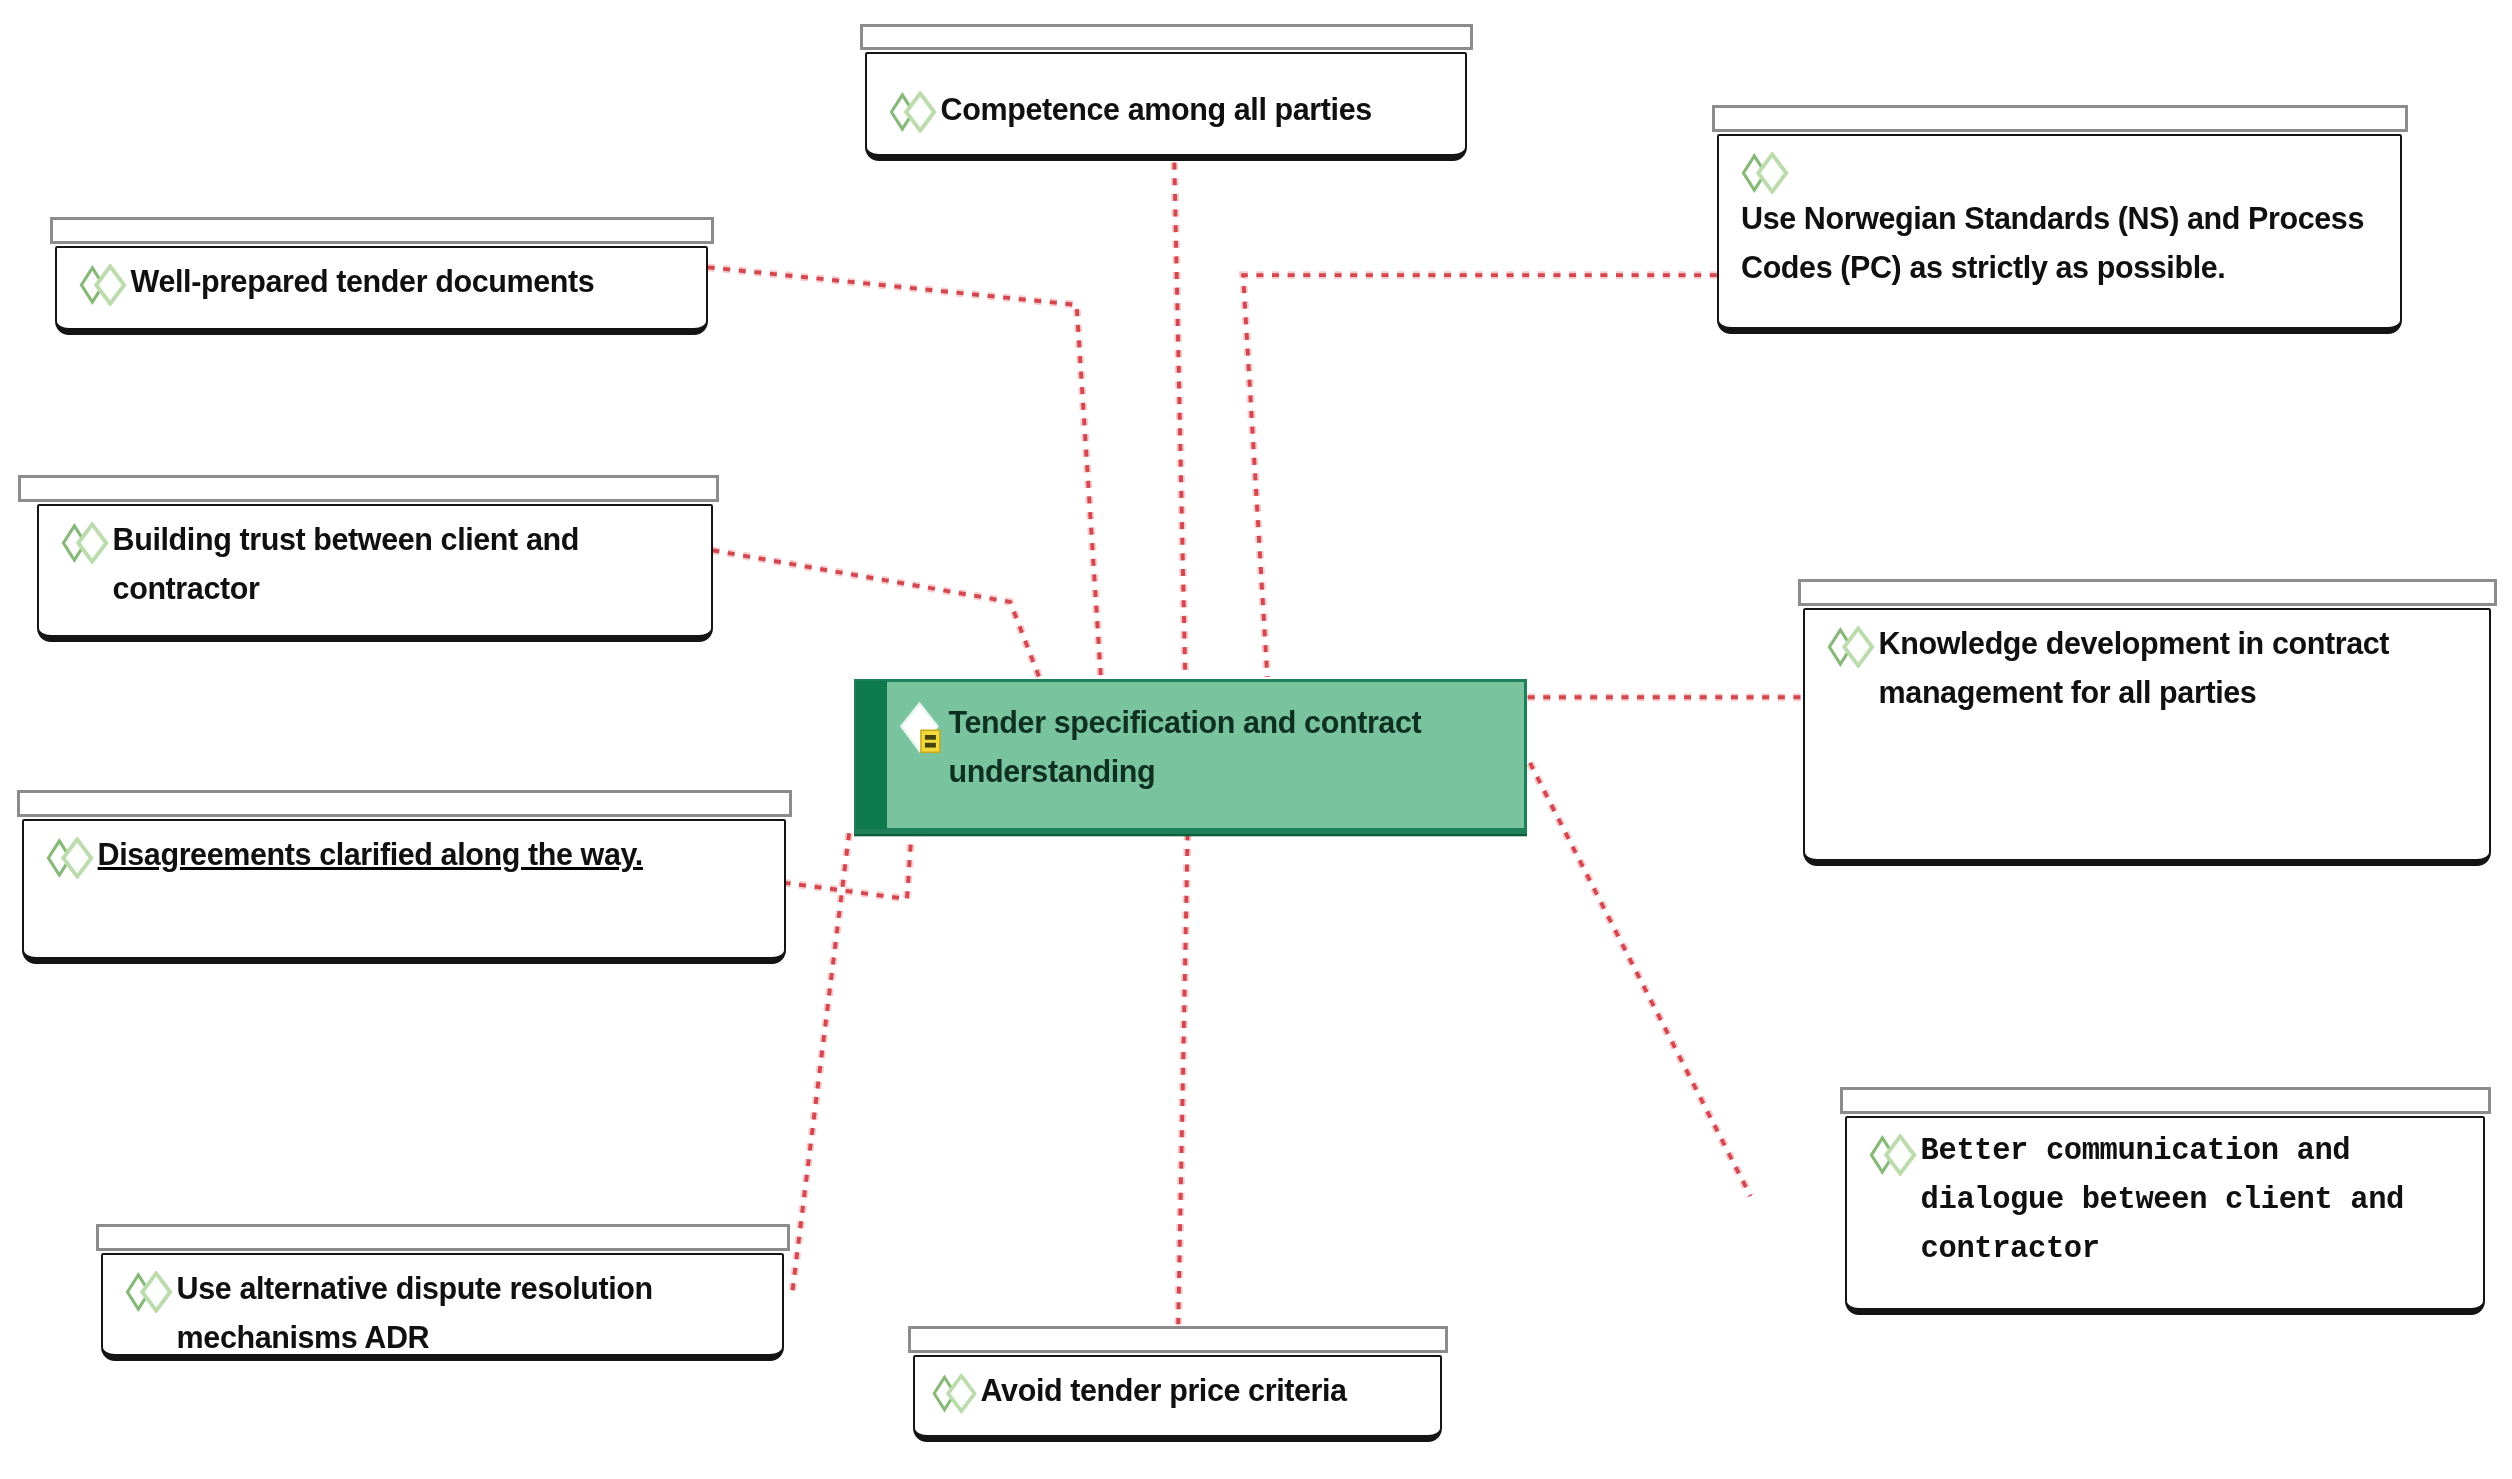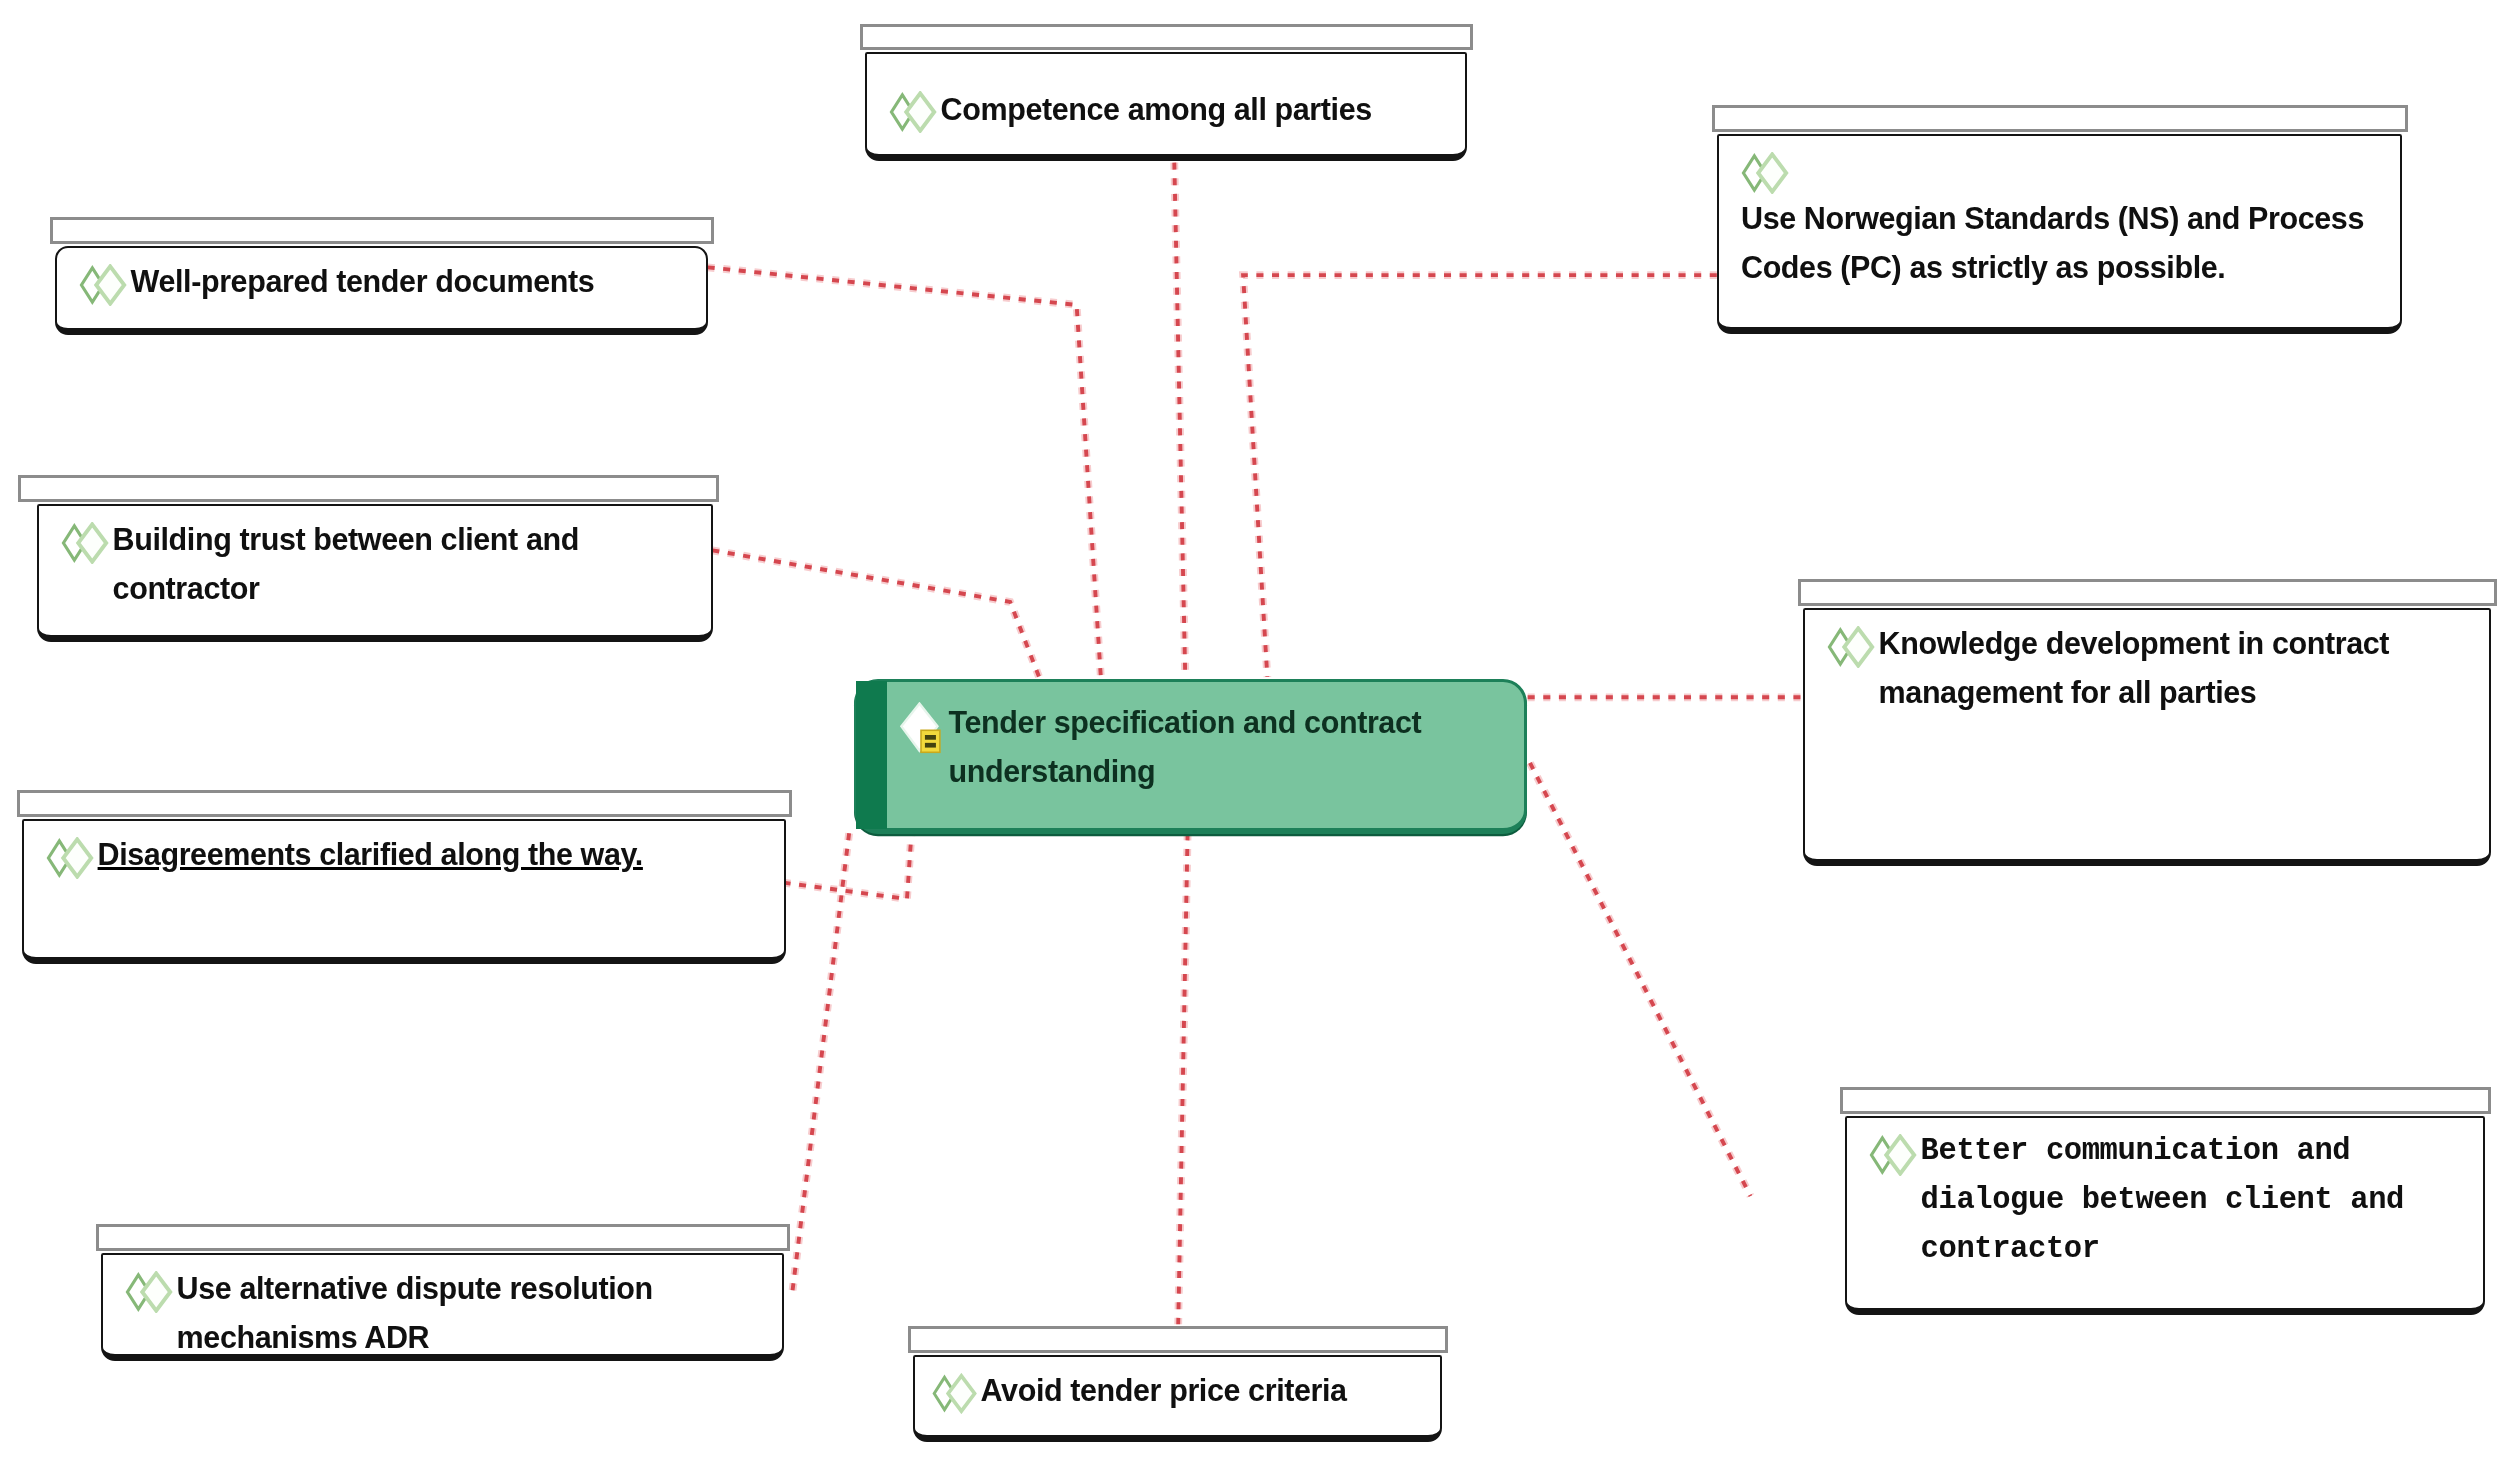--- a/index.html
+++ b/index.html
@@ -98,21 +98,21 @@
       <svg class="icon" width="50" height="42" viewBox="0 0 64 54">
         <path d="M17 5 L31 27 L17 49 L3 27 Z" fill="#ffffff" stroke="#86b878" stroke-width="4"></path>
         <path d="M40 3 L58 27 L40 51 L22 27 Z" fill="#fdfffc" stroke="#bcdcae" stroke-width="5"></path>
       </svg>
       <span class="label">Use Norwegian Standards (NS) and Process Codes (PC) as strictly as possible.</span>
     </div>
   </div>
 
   <div class="node" style="left:55px;top:217px;width:653px;height:118px;">
     <div class="hdr"></div>
-    <div class="bod" style="height:89px;border-radius:13px;">
+    <div class="bod" style="height:89px;">
       <svg class="icon" width="50" height="42" viewBox="0 0 64 54">
         <path d="M17 5 L31 27 L17 49 L3 27 Z" fill="#ffffff" stroke="#86b878" stroke-width="4"></path>
         <path d="M40 3 L58 27 L40 51 L22 27 Z" fill="#fdfffc" stroke="#bcdcae" stroke-width="5"></path>
       </svg>
       <span class="label">Well-prepared tender documents</span>
     </div>
   </div>
 
   <div class="node" style="left:23px;top:475px;width:690px;height:167px;">
     <div class="hdr"></div>
@@ -173,21 +173,21 @@
     <div class="hdr"></div>
     <div class="bod" style="height:87px;padding-left:17px;">
       <svg class="icon" width="47" height="41" viewBox="0 0 64 54">
         <path d="M17 5 L31 27 L17 49 L3 27 Z" fill="#ffffff" stroke="#86b878" stroke-width="4"></path>
         <path d="M40 3 L58 27 L40 51 L22 27 Z" fill="#fdfffc" stroke="#bcdcae" stroke-width="5"></path>
       </svg>
       <span class="label">Avoid tender price criteria</span>
     </div>
   </div>
 
-  <div class="central" style="left:854px;top:679px;width:673px;height:155px;border-radius:24px;">
+  <div class="central" style="left:854px;top:679px;width:673px;height:155px;">
     <div class="bar"></div>
     <svg class="icon" width="52" height="55" viewBox="0 0 66 70">
       <path d="M31 2 L54 31 L31 62 L8 31 Z" fill="#ffffff" stroke="#e7f5ec" stroke-width="3"></path>
       <g>
         <rect x="33" y="36" width="24" height="28" fill="#f2d93c" stroke="#c9a91c" stroke-width="2"></rect>
         <rect x="38" y="42" width="14" height="6" fill="#44430f"></rect>
         <rect x="38" y="52" width="14" height="6" fill="#44430f"></rect>
       </g>
     </svg>
     <span class="label">Tender specification and contract understanding</span>

